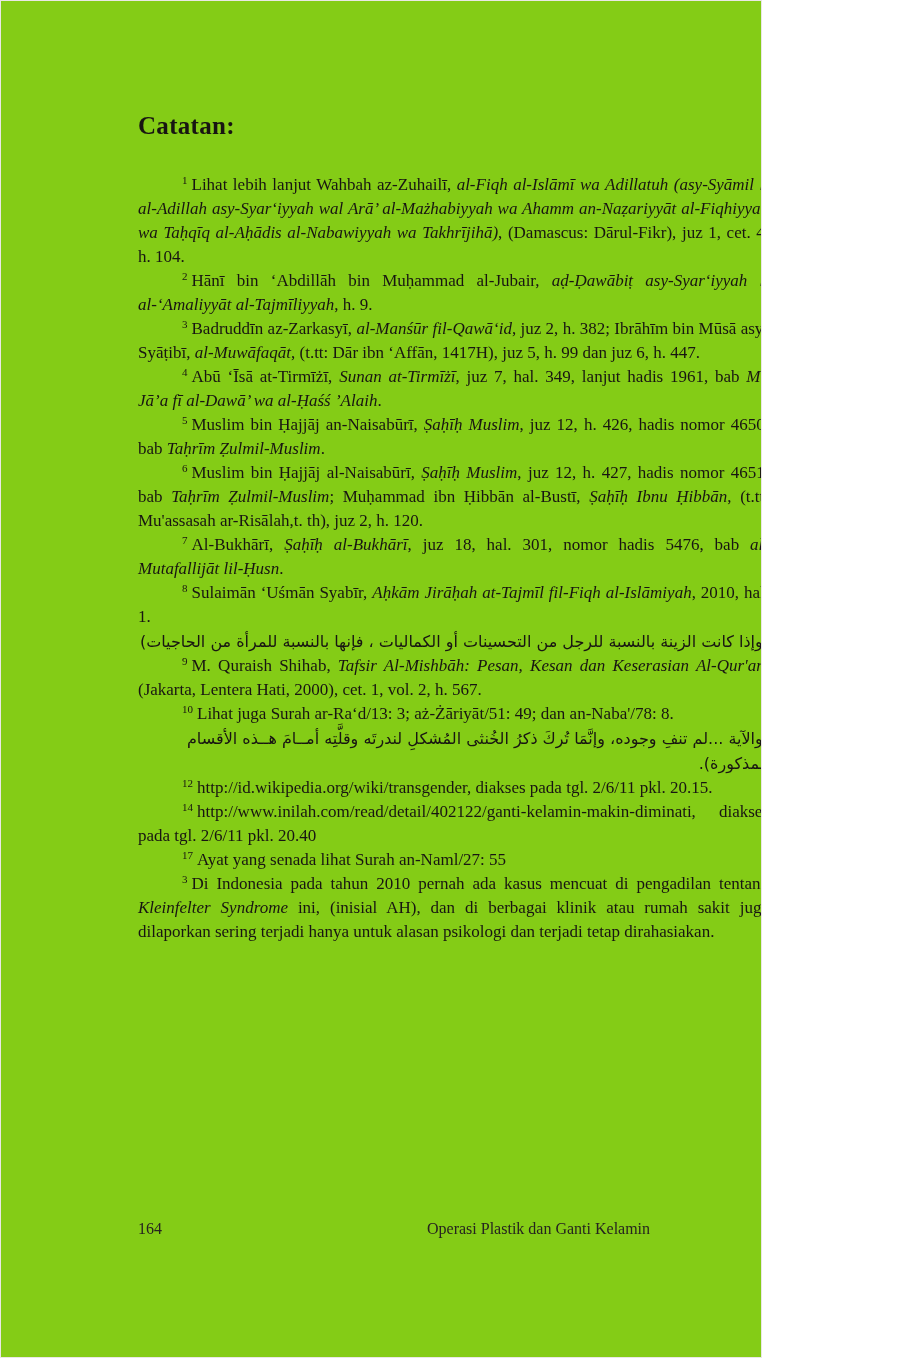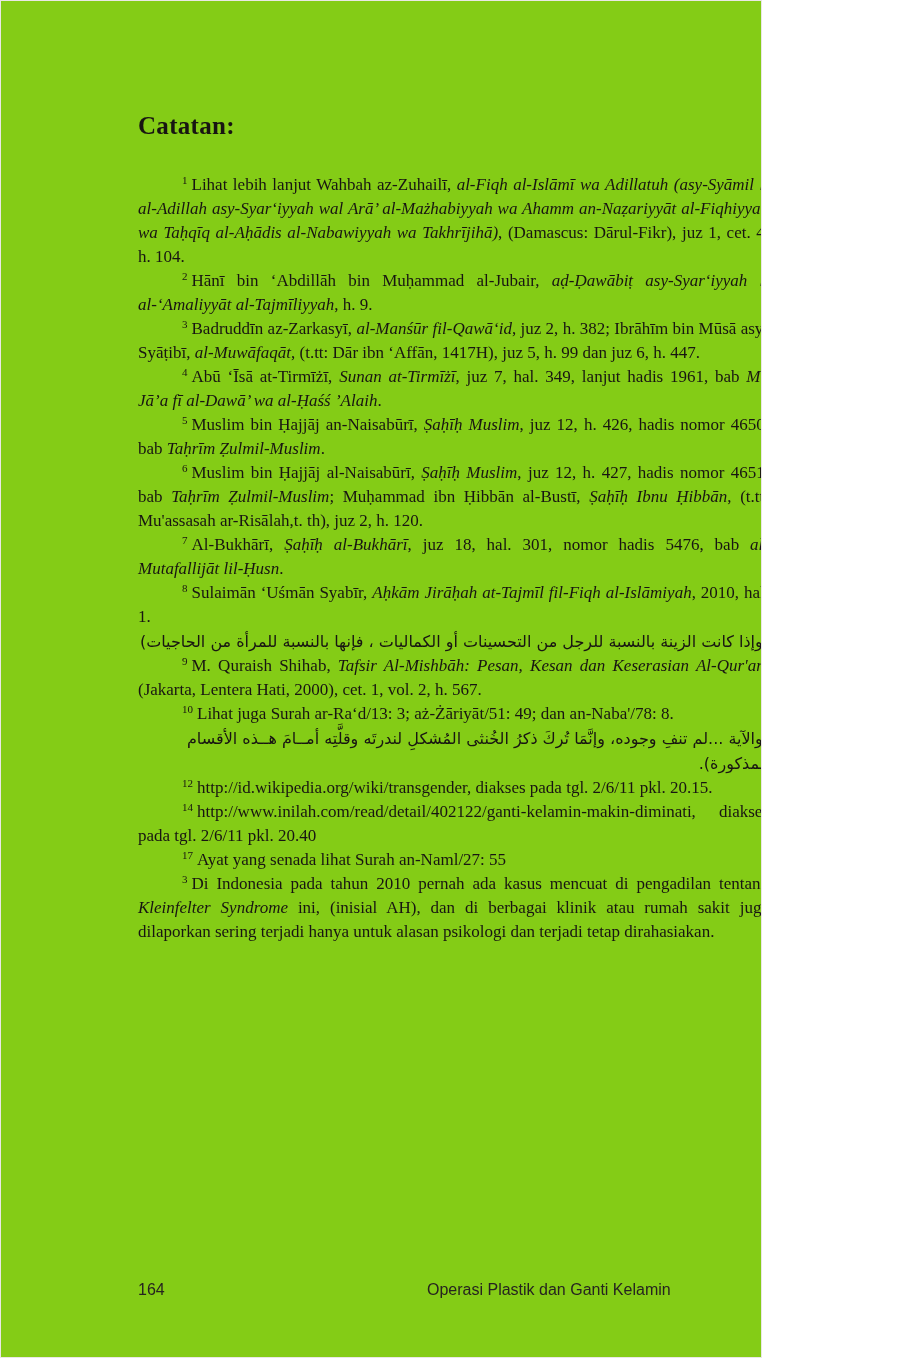--- a/index.html
+++ b/index.html
@@ -46,24 +46,24 @@
     unicode-bidi: embed;
     font-family: "DejaVu Sans", sans-serif;
     font-size: 16px;
     line-height: 25px;
     text-align: right;
     text-indent: 0;
   }
   .footer {
     position: absolute;
     left: 137px;
-    top: 1280px;
+    top: 1219px;
     width: 631px;
     height: 22px;
-    font-family: Liberation Sans, sans-serif;
+    font-family: Liberation Serif, serif;
     font-size: 16px;
     color: #262320;
   }
   .page-number { position: absolute; left: 0; top: 0; }
   .running-title { position: absolute; left: 253px; top: 0; margin-left: 36px; }
 </style>
 </head>
 <body>
 
 <div class="page">

